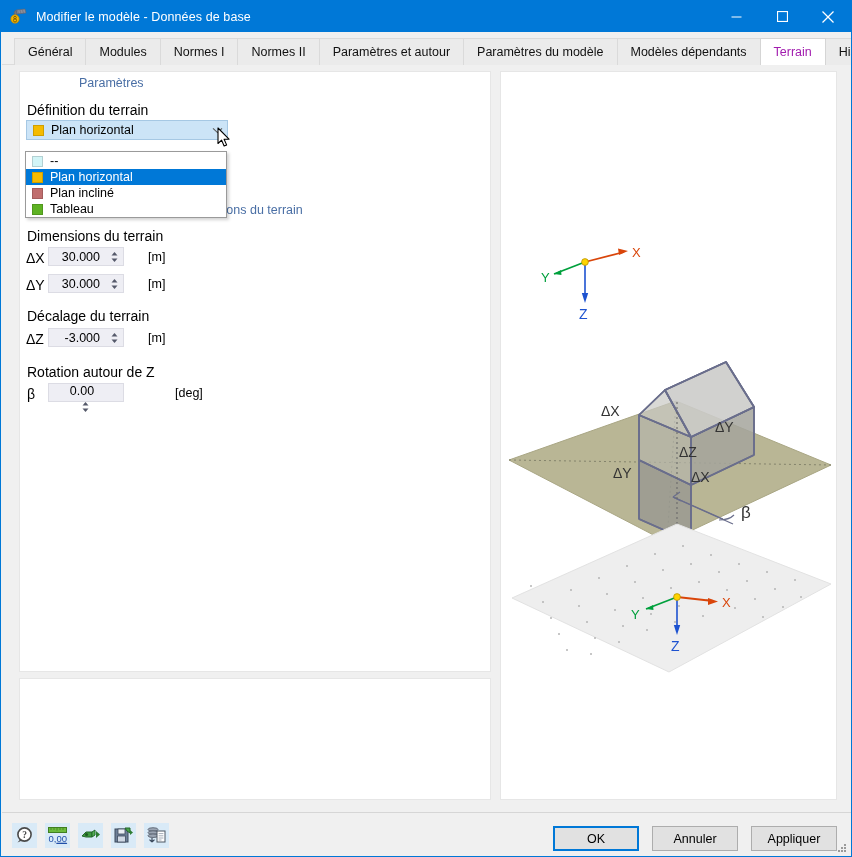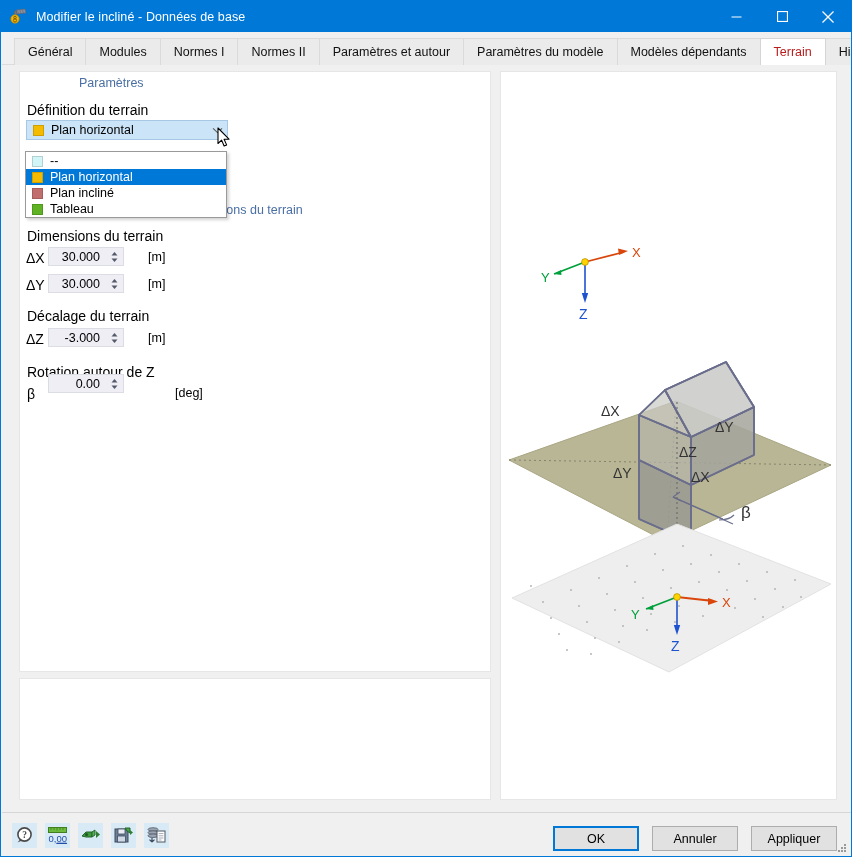--- a/index.html
+++ b/index.html
@@ -66,21 +66,21 @@
     border: 1px solid #dadada;
     border-bottom: none;
     font-size: 12.5px;
     color: #111;
     white-space: nowrap;
     margin-right: -1px;
   }
   .tab.active {
     background: #ffffff;
     border-color: #d5d5d5;
-    color: #b91c1c;
+    color: #a21caf;
     z-index: 3;
     text-align: center;
   }
 
   
   #left-panel {
     position: absolute; left: 18px; top: 70px;
     width: 472px; height: 601px;
     background: #ffffff;
     border: 1px solid #e6e6e6;
@@ -246,21 +246,21 @@
           <path d="M6,2 L7,6 L5,8 L4,4 Z" fill="#6f7480" stroke="#5c6170" stroke-width=".6"></path>
           <line x1="7.5" y1="2.4" x2="8.5" y2="6" stroke="#5c6170" stroke-width=".5"></line>
           <line x1="10" y1="2.1" x2="11" y2="5.7" stroke="#5c6170" stroke-width=".5"></line>
           <line x1="12.5" y1="1.8" x2="13.5" y2="5.4" stroke="#5c6170" stroke-width=".5"></line>
           <circle cx="5" cy="11" r="4.2" fill="#f5b700" stroke="#b98400" stroke-width=".7"></circle>
           <circle cx="5" cy="9.6" r="1.3" fill="none" stroke="#7a5500" stroke-width=".9"></circle>
           <circle cx="5" cy="12.4" r="1.6" fill="none" stroke="#7a5500" stroke-width=".9"></circle>
         </g>
       </svg>
     </div>
-    <div id="titlebar-text">Modifier le incliné - Données de base</div>
+    <div id="titlebar-text">Modifier le modèle - Données de base</div>
     <div class="wbtn">
       <svg width="11" height="11" viewBox="0 0 11 11">
         <line x1="0.5" y1="6" x2="10.5" y2="6" stroke="#ffffff" stroke-width="1"></line>
       </svg>
     </div>
     <div class="wbtn">
       <svg width="11" height="11" viewBox="0 0 11 11">
         <rect x="0.5" y="0.5" width="10" height="10" fill="none" stroke="#ffffff" stroke-width="1.2"></rect>
       </svg>
     </div>
@@ -356,21 +356,21 @@
         <svg width="9" height="14" viewBox="0 0 9 14">
           <path d="M4.5,2 L7.5,5.6 L1.5,5.6 Z" fill="#55596a"></path>
           <path d="M4.5,12 L7.5,8.4 L1.5,8.4 Z" fill="#55596a"></path>
         </svg>
       </span>
     </div>
     <div class="unit" style="left:128px; top:259px;">[m]</div>
 
     <div class="lbl" style="left:7px; top:292px;">Rotation autour de Z</div>
     <div class="lbl" style="left:7px; top:314px;">β</div>
-    <div class="spin" style="left:28px; top:302px;">
+    <div class="spin" style="left:28px; top:311px;flex-direction:column;">
       <span class="val">0.00</span>
       <span class="arrows">
         <svg width="9" height="14" viewBox="0 0 9 14">
           <path d="M4.5,2 L7.5,5.6 L1.5,5.6 Z" fill="#55596a"></path>
           <path d="M4.5,12 L7.5,8.4 L1.5,8.4 Z" fill="#55596a"></path>
         </svg>
       </span>
     </div>
     <div class="unit" style="left:128px; top:314px;padding-left:27px;">[deg]</div>
   </div>

